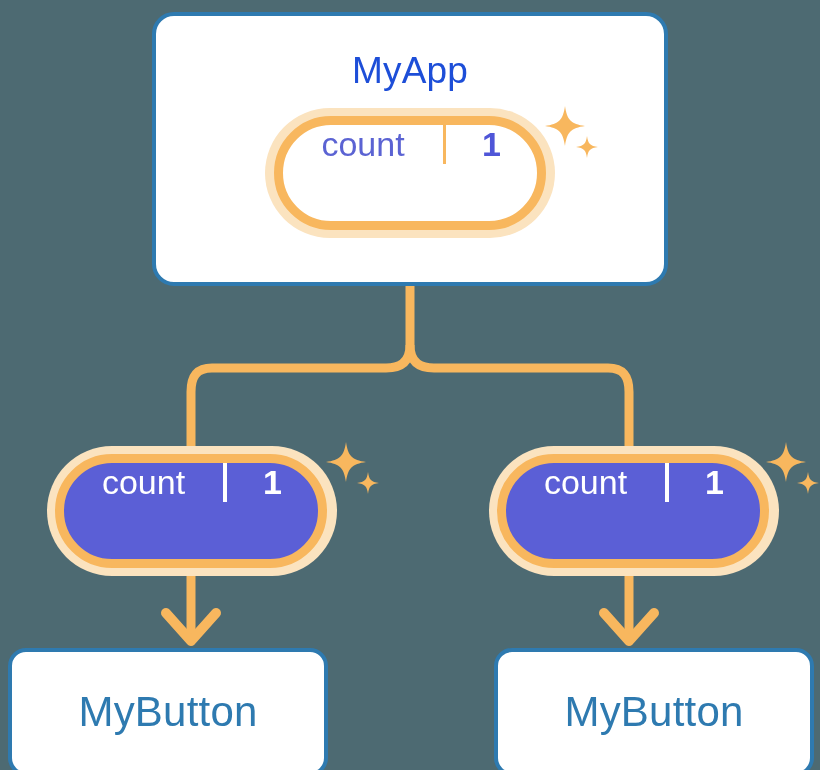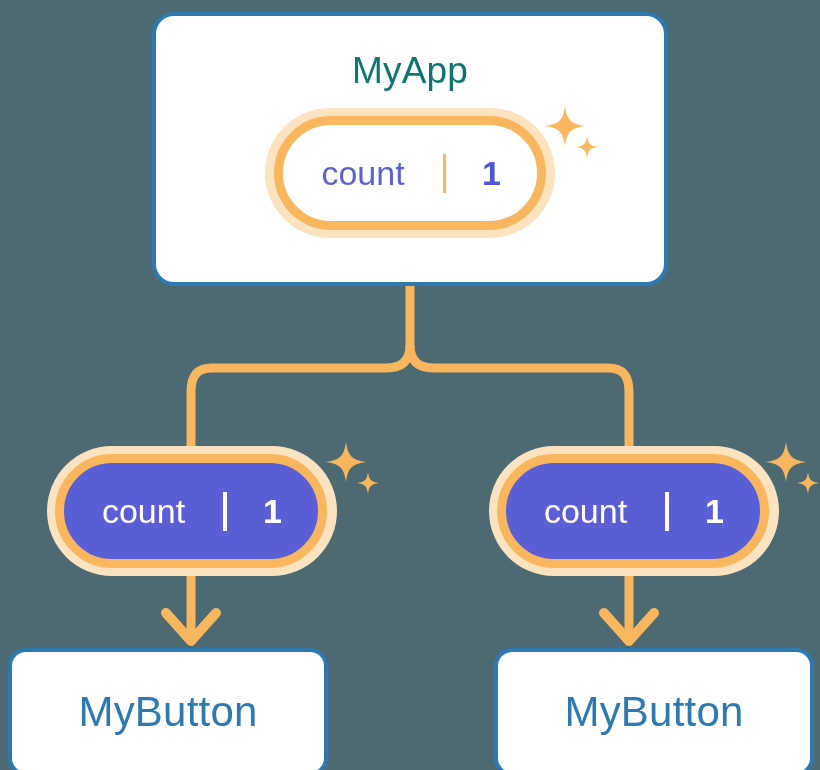--- a/index.html
+++ b/index.html
@@ -41,21 +41,21 @@
     width: 516px;
     height: 274px;
     border-radius: 22px;
   }
   .card-title {
     position: absolute;
     left: 0;
     right: 0;
     top: 34px;
     text-align: center;
-    color: #0f766e;
+    color: #1d4ed8;
     font-size: 37px;
     letter-spacing: 0.2px;
   }
   .card-btn {
     width: 320px;
     height: 128px;
     top: 648px;
     display: flex;
     align-items: center;
     justify-content: center;
@@ -72,21 +72,21 @@
     position: absolute;
     border-radius: 999px;
     background: #fbe3bf;
   }
   .pill-body {
     position: absolute;
     box-sizing: border-box;
     border: 9px solid #f8b75e;
     border-radius: 999px;
     display: flex;
-    align-items: center;
+    align-items: flex-start;
     overflow: hidden;
   }
   .pill-cell {
     display: flex;
     align-items: center;
     justify-content: center;
     box-sizing: border-box;
   }
   .pill-key   { flex: 0 0 auto; }
   .pill-val   { flex: 1 1 auto; }

